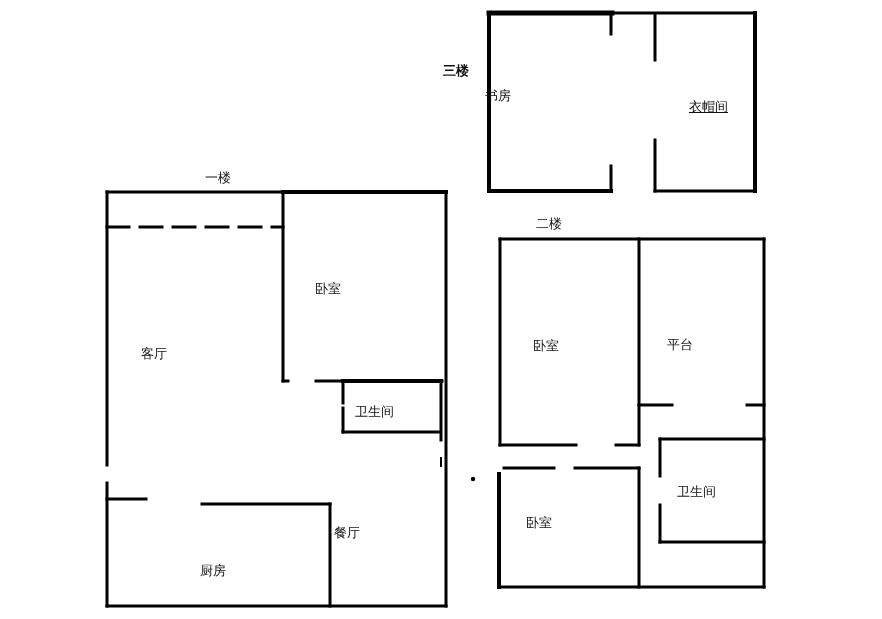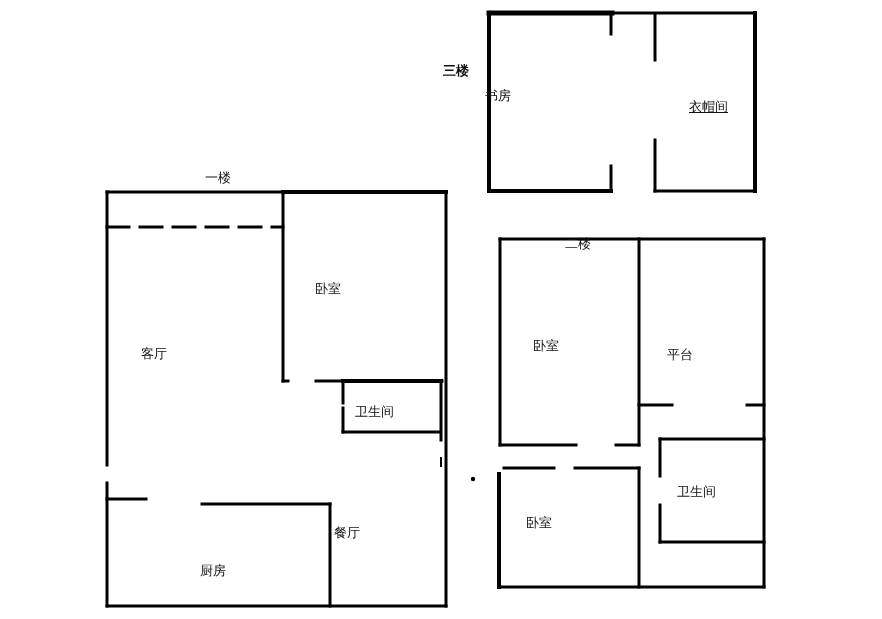--- a/index.html
+++ b/index.html
@@ -67,27 +67,27 @@
       <line x1="499" y1="474" x2="499" y2="587" stroke-width="4"></line>
       <line x1="639" y1="468" x2="639" y2="587" stroke-width="3"></line>
       <line x1="499" y1="587" x2="764" y2="587" stroke-width="3"></line>
     </g>
   </g>
   <circle cx="473" cy="479" r="2.2" fill="#000"></circle>
 </svg>
 
 <div class="lbl" style="left:443px;top:64px;font-weight:bold;">三楼</div>
 <div class="lbl" style="left:176px;top:171px;margin-left:29px;">一楼</div>
-<div class="lbl" style="left:565px;top:217px;margin-top:20px;">二楼</div>
+<div class="lbl" style="left:536px;top:217px;">二楼</div>
 
 <div class="lbl" style="left:485px;top:89px;">书房</div>
 <div class="lbl" style="left:689px;top:100px;text-decoration:underline;">衣帽间</div>
 
 <div class="lbl" style="left:141px;top:319px;margin-top:28px;">客厅</div>
 <div class="lbl" style="left:315px;top:282px;">卧室</div>
 <div class="lbl" style="left:355px;top:405px;">卫生间</div>
 <div class="lbl" style="left:334px;top:526px;">餐厅</div>
 <div class="lbl" style="left:200px;top:564px;">厨房</div>
 
 <div class="lbl" style="left:533px;top:339px;">卧室</div>
-<div class="lbl" style="left:667px;top:348px;font-family:Liberation Serif, serif;">平台</div>
+<div class="lbl" style="left:667px;top:338px;font-family:Liberation Serif, serif;">平台</div>
 <div class="lbl" style="left:677px;top:485px;">卫生间</div>
 <div class="lbl" style="left:526px;top:516px;">卧室</div>
 
 </body></html>

